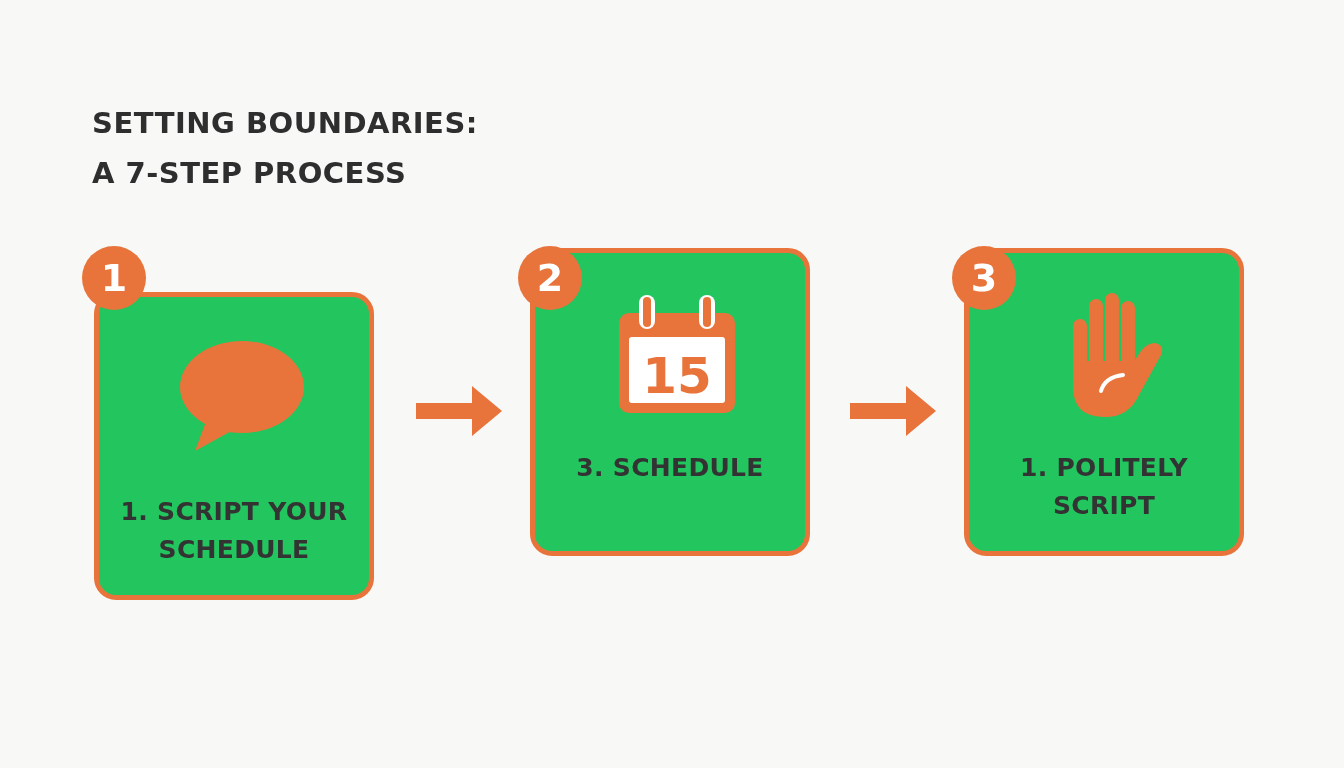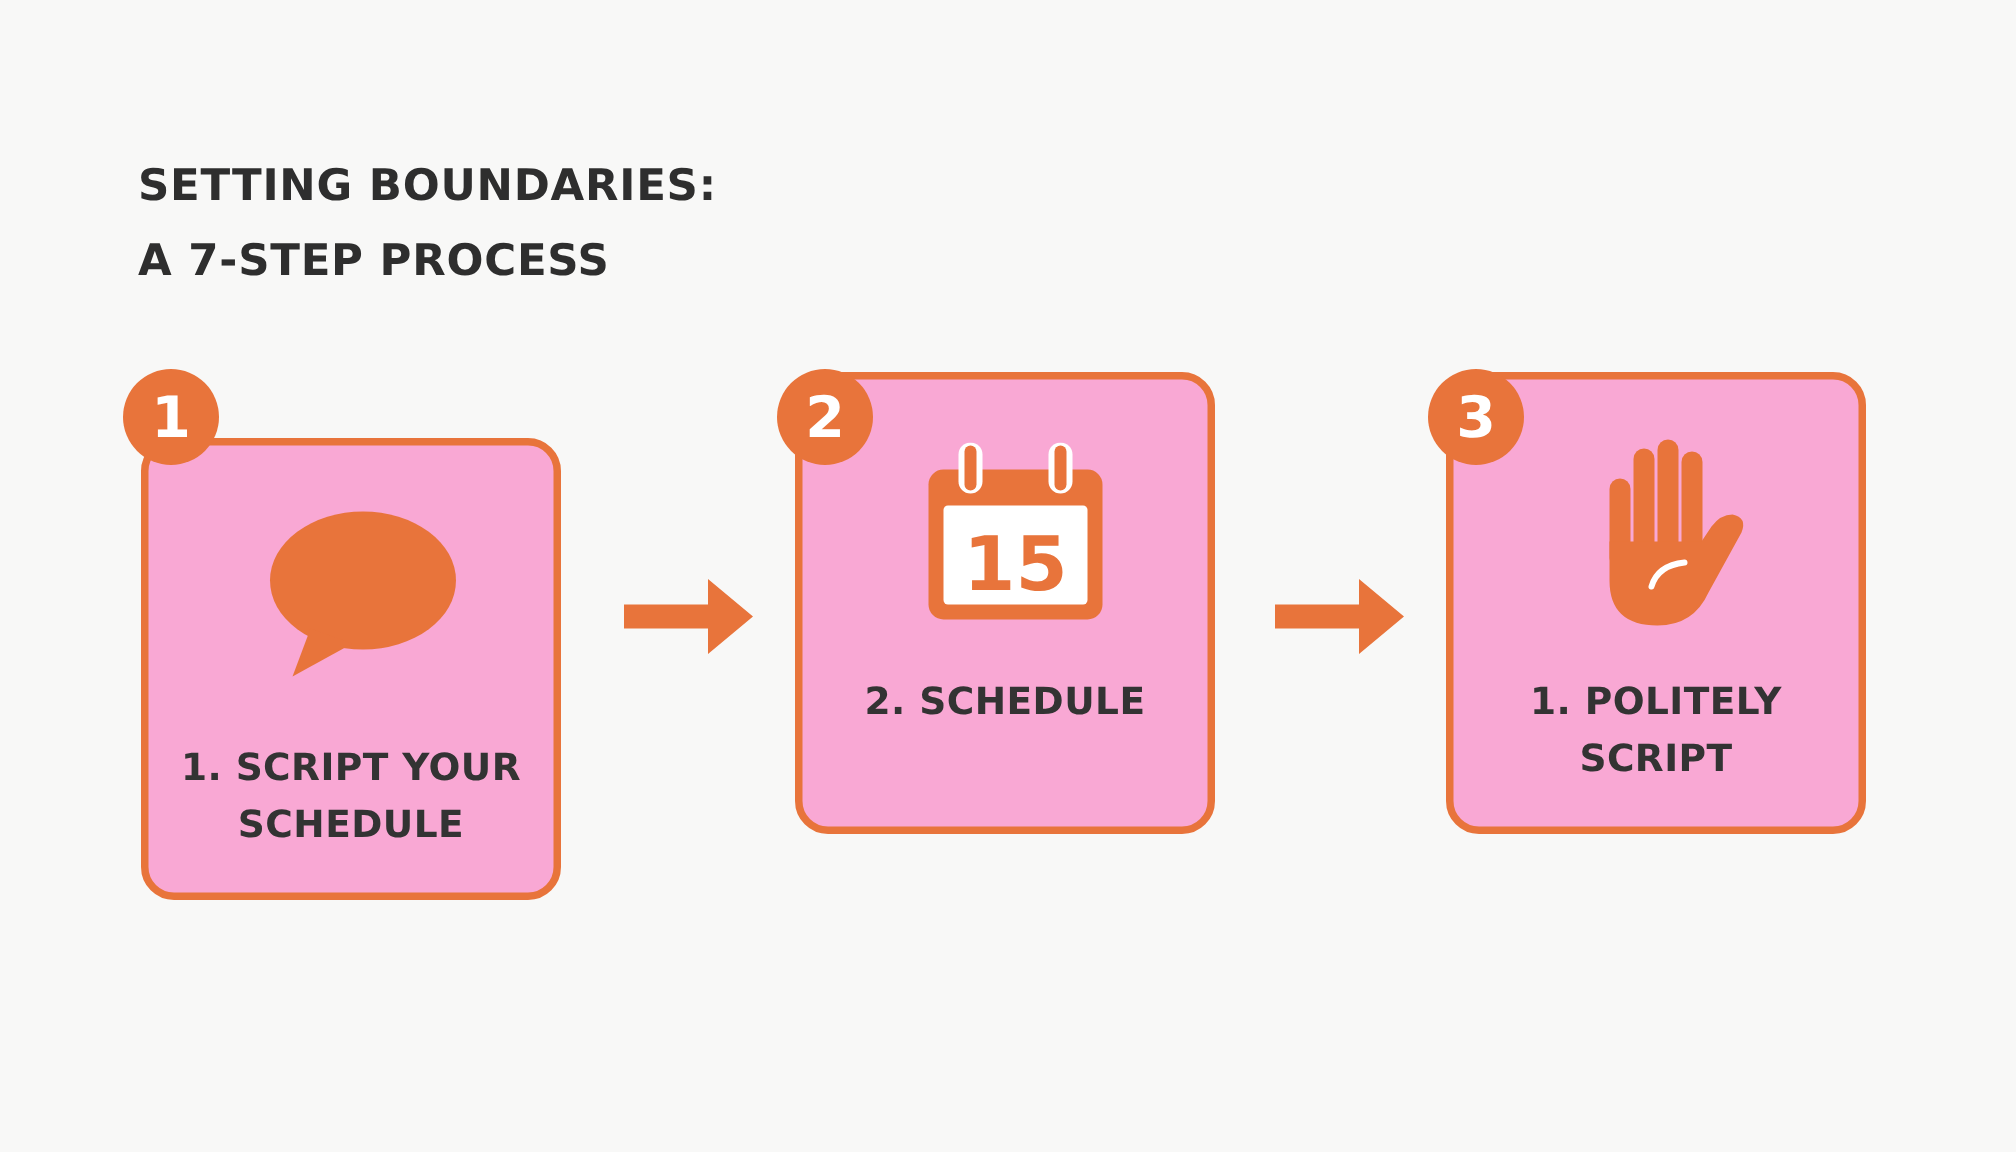--- a/index.html
+++ b/index.html
@@ -12,21 +12,21 @@
   .title {
     position: absolute; left: 92px; top: 98px;
     font-family: "DejaVu Sans", sans-serif;
     font-weight: bold; font-size: 29px; line-height: 50px;
     color: #2e2e2e; letter-spacing: 0.5px;
   }
   .title div { white-space: nowrap; }
   .card {
     position: absolute; top: 248px; width: 280px; height: 308px;
     border: 5px solid #e8743b; border-radius: 22px;
-    background: #f9a8d4; box-sizing: border-box;
+    background: #22c55e; box-sizing: border-box;
   }
   .badge {
     position: absolute; width: 64px; height: 64px; border-radius: 50%;
     background: #e8743b; color: #fff; top: 246px;
     display: flex; align-items: center; justify-content: center;
     font-weight: bold; font-size: 38px; font-family: "DejaVu Sans", sans-serif;
   }
   .icon { position: absolute; }
   .label {
     position: absolute; left: 0; right: 0; top: 196px;
@@ -64,21 +64,21 @@
   <svg class="icon" style="left:80px; top:42px;" width="124" height="122" viewBox="0 0 124 122">
     <rect x="4" y="18" width="116" height="100" rx="10" fill="#e8743b"></rect>
     <rect x="14" y="42" width="96" height="66" rx="3" fill="#ffffff"></rect>
     <rect x="24" y="0" width="16" height="34" rx="8" fill="#ffffff"></rect>
     <rect x="28" y="2" width="8" height="30" rx="4" fill="#e8743b"></rect>
     <rect x="84" y="0" width="16" height="34" rx="8" fill="#ffffff"></rect>
     <rect x="88" y="2" width="8" height="30" rx="4" fill="#e8743b"></rect>
     <text x="62" y="98" text-anchor="middle" font-family="DejaVu Sans, sans-serif" font-weight="bold" font-size="50" fill="#e8743b">15</text>
   </svg>
   <div class="label">
-    <div>2. SCHEDULE</div>
+    <div>3. SCHEDULE</div>
   </div>
 </div>
 <div class="badge" style="left:518px;">2</div>
 
 <svg class="arrow" style="left:850px; top:386px;" width="88" height="50" viewBox="0 0 88 50">
   <path d="M0 17 H56 V0 L86 25 L56 50 V33 H0 Z" fill="#e8743b"></path>
 </svg>
 
 <div class="card" style="left:964px;">
   <svg class="icon" style="left:98px; top:38px;" width="100" height="130" viewBox="0 0 100 130">

